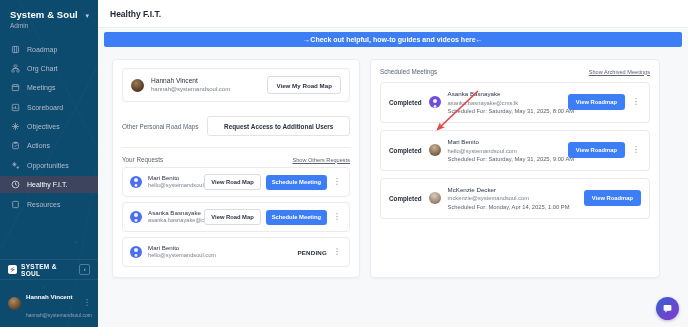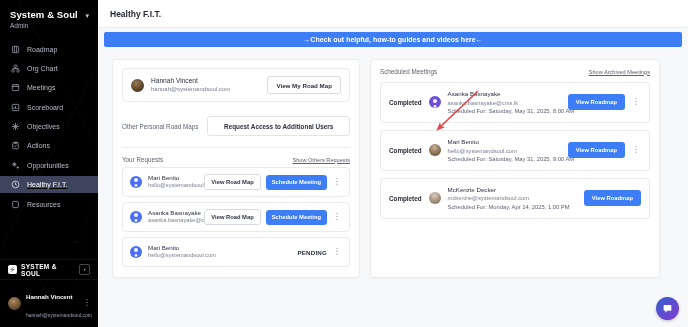--- a/index.html
+++ b/index.html
@@ -7,25 +7,24 @@
     width: 688px; height: 327px;
     overflow: hidden;
     font-family: "Liberation Sans", sans-serif;
     background: #f7f8fa;
   }
   #app { position: relative; width: 688px; height: 327px; display: flex; }
 
   
   #sidebar {
     width: 98px; height: 327px;
-    background: #000000;
+    background: #0c4a6e;
     position: relative;
     flex: 0 0 98px;
     overflow: hidden;
-    text-decoration: underline;
   }
   #sidebar::before {
     content: "";
     position: absolute; inset: 0;
     background:
       radial-gradient(circle at 12% 62%, rgba(255,255,255,.05) 0 1px, transparent 1.5px),
       radial-gradient(circle at 78% 74%, rgba(255,255,255,.05) 0 1px, transparent 1.5px),
       radial-gradient(circle at 45% 88%, rgba(255,255,255,.04) 0 1px, transparent 1.5px),
       linear-gradient(118deg, transparent 48.6%, rgba(255,255,255,.035) 48.8%, transparent 49.2%),
       linear-gradient(62deg, transparent 70.6%, rgba(255,255,255,.03) 70.8%, transparent 71.2%),

